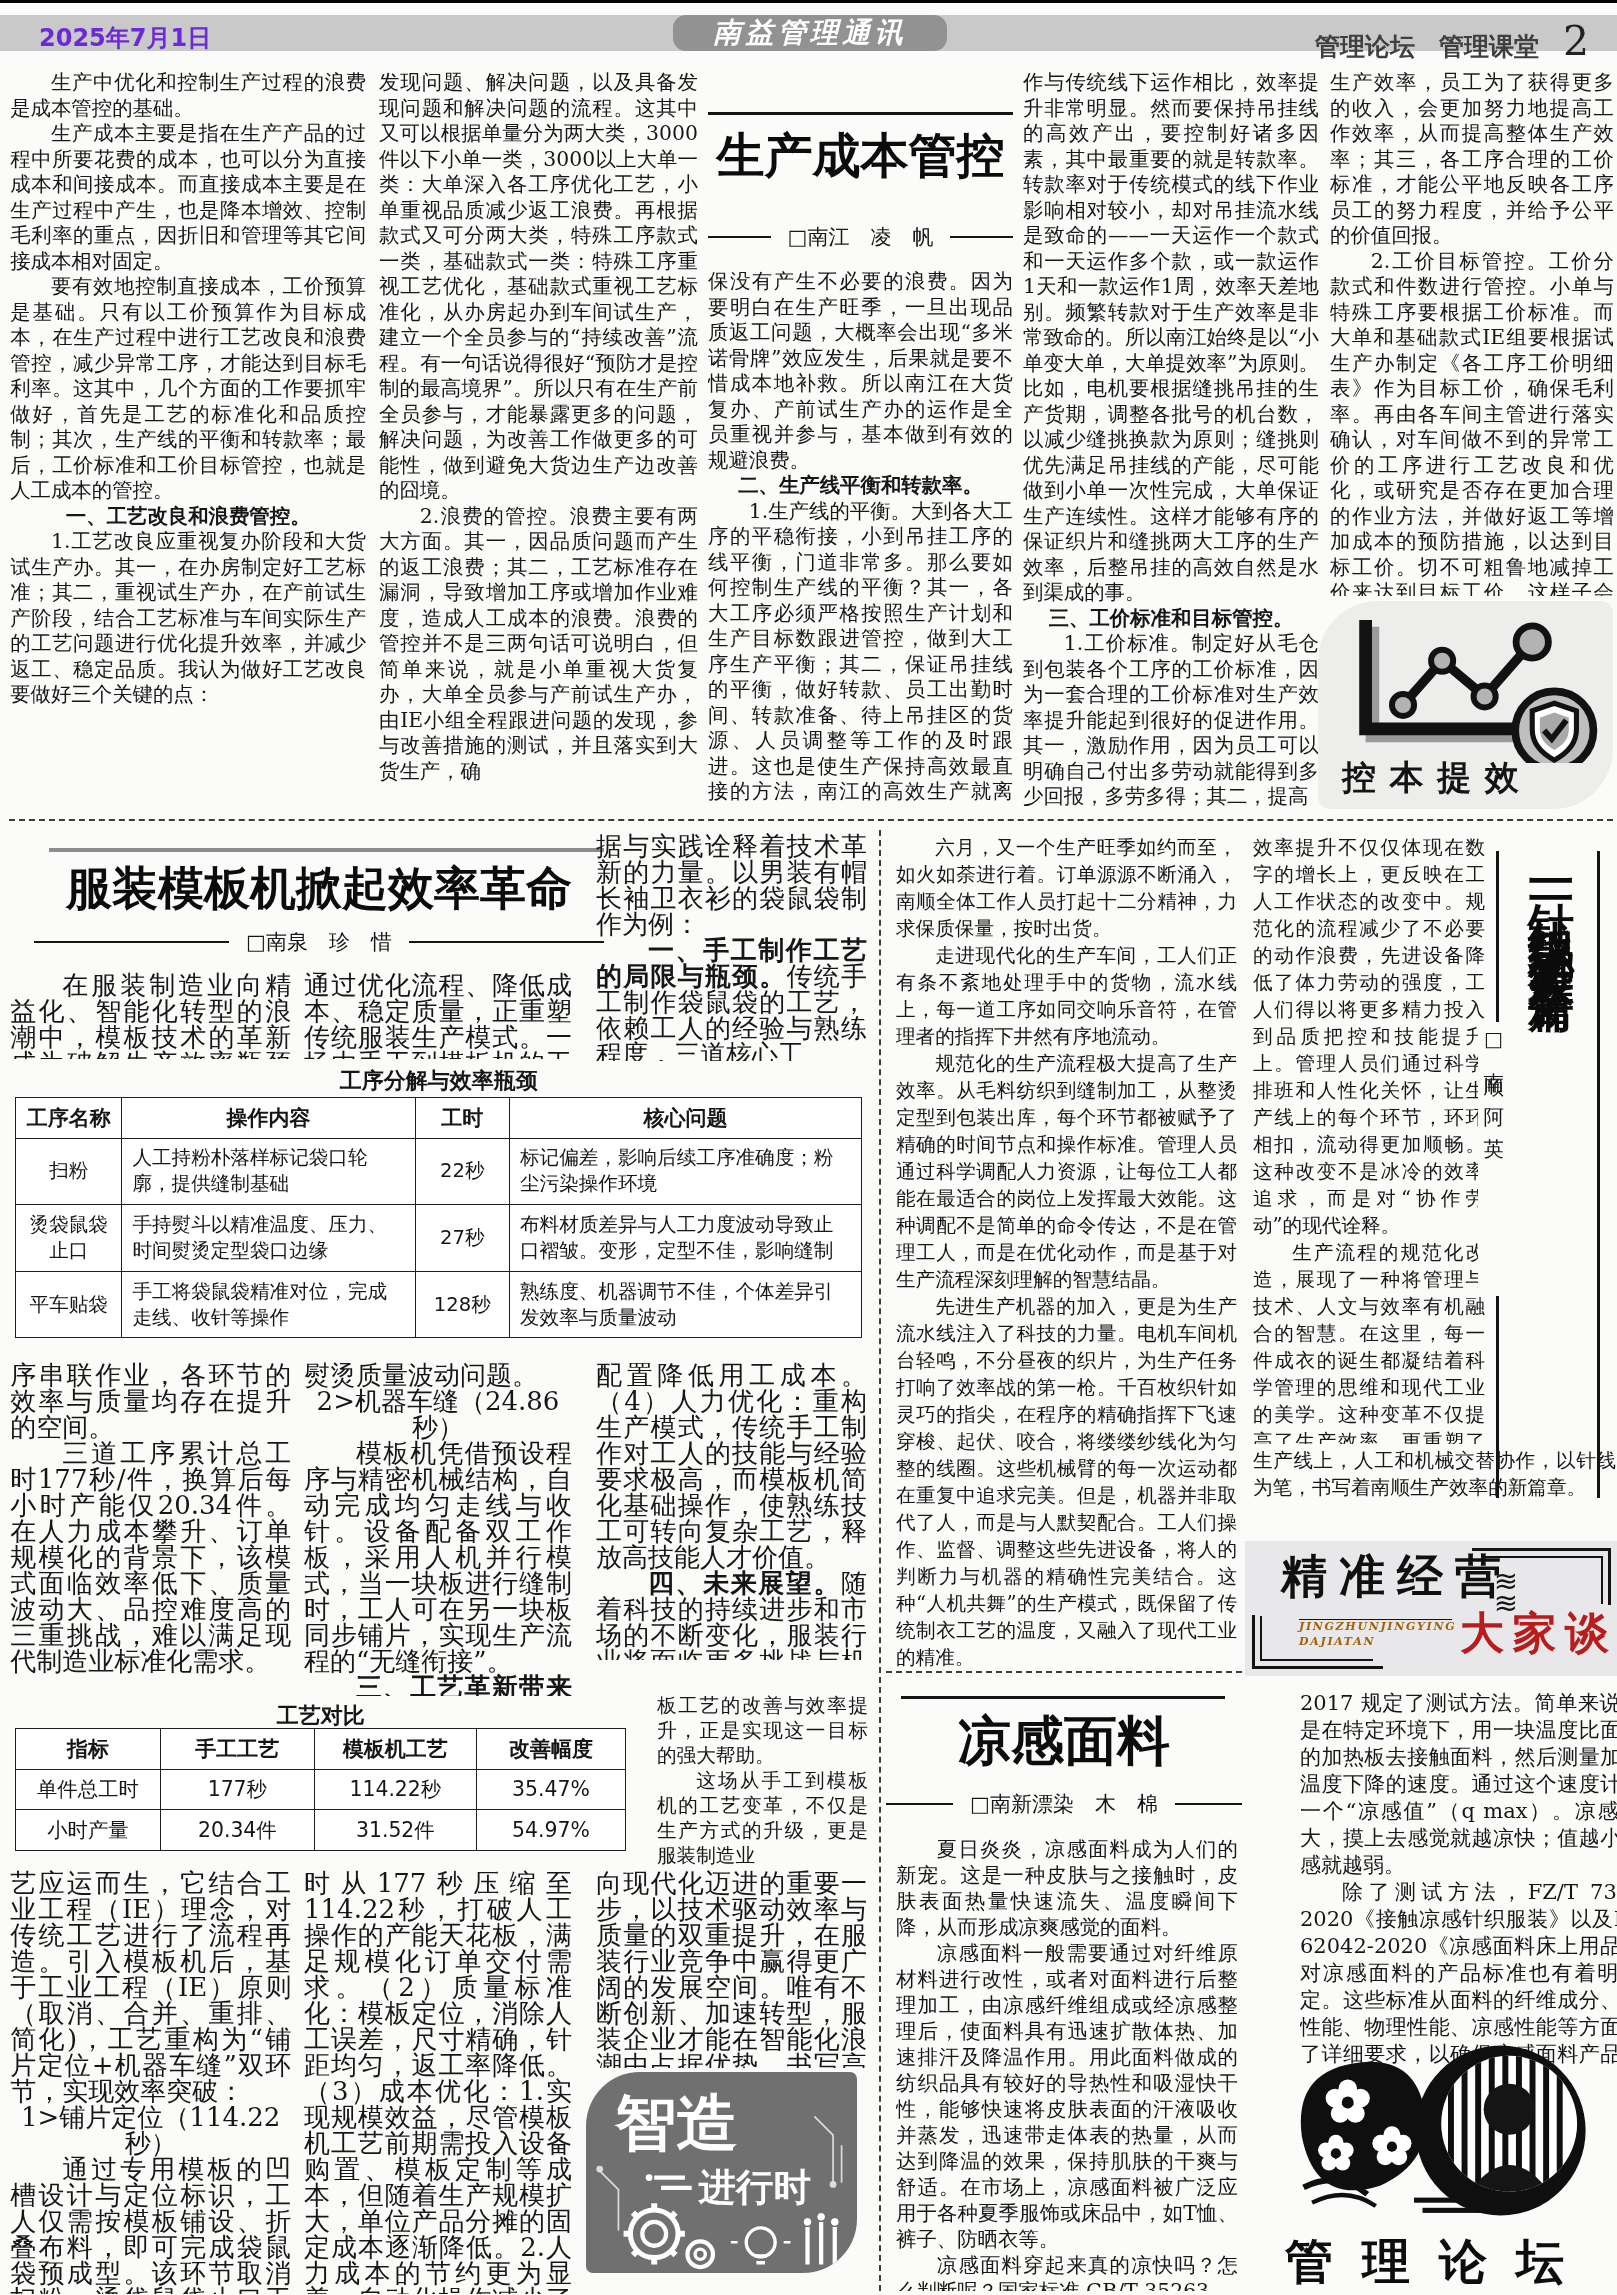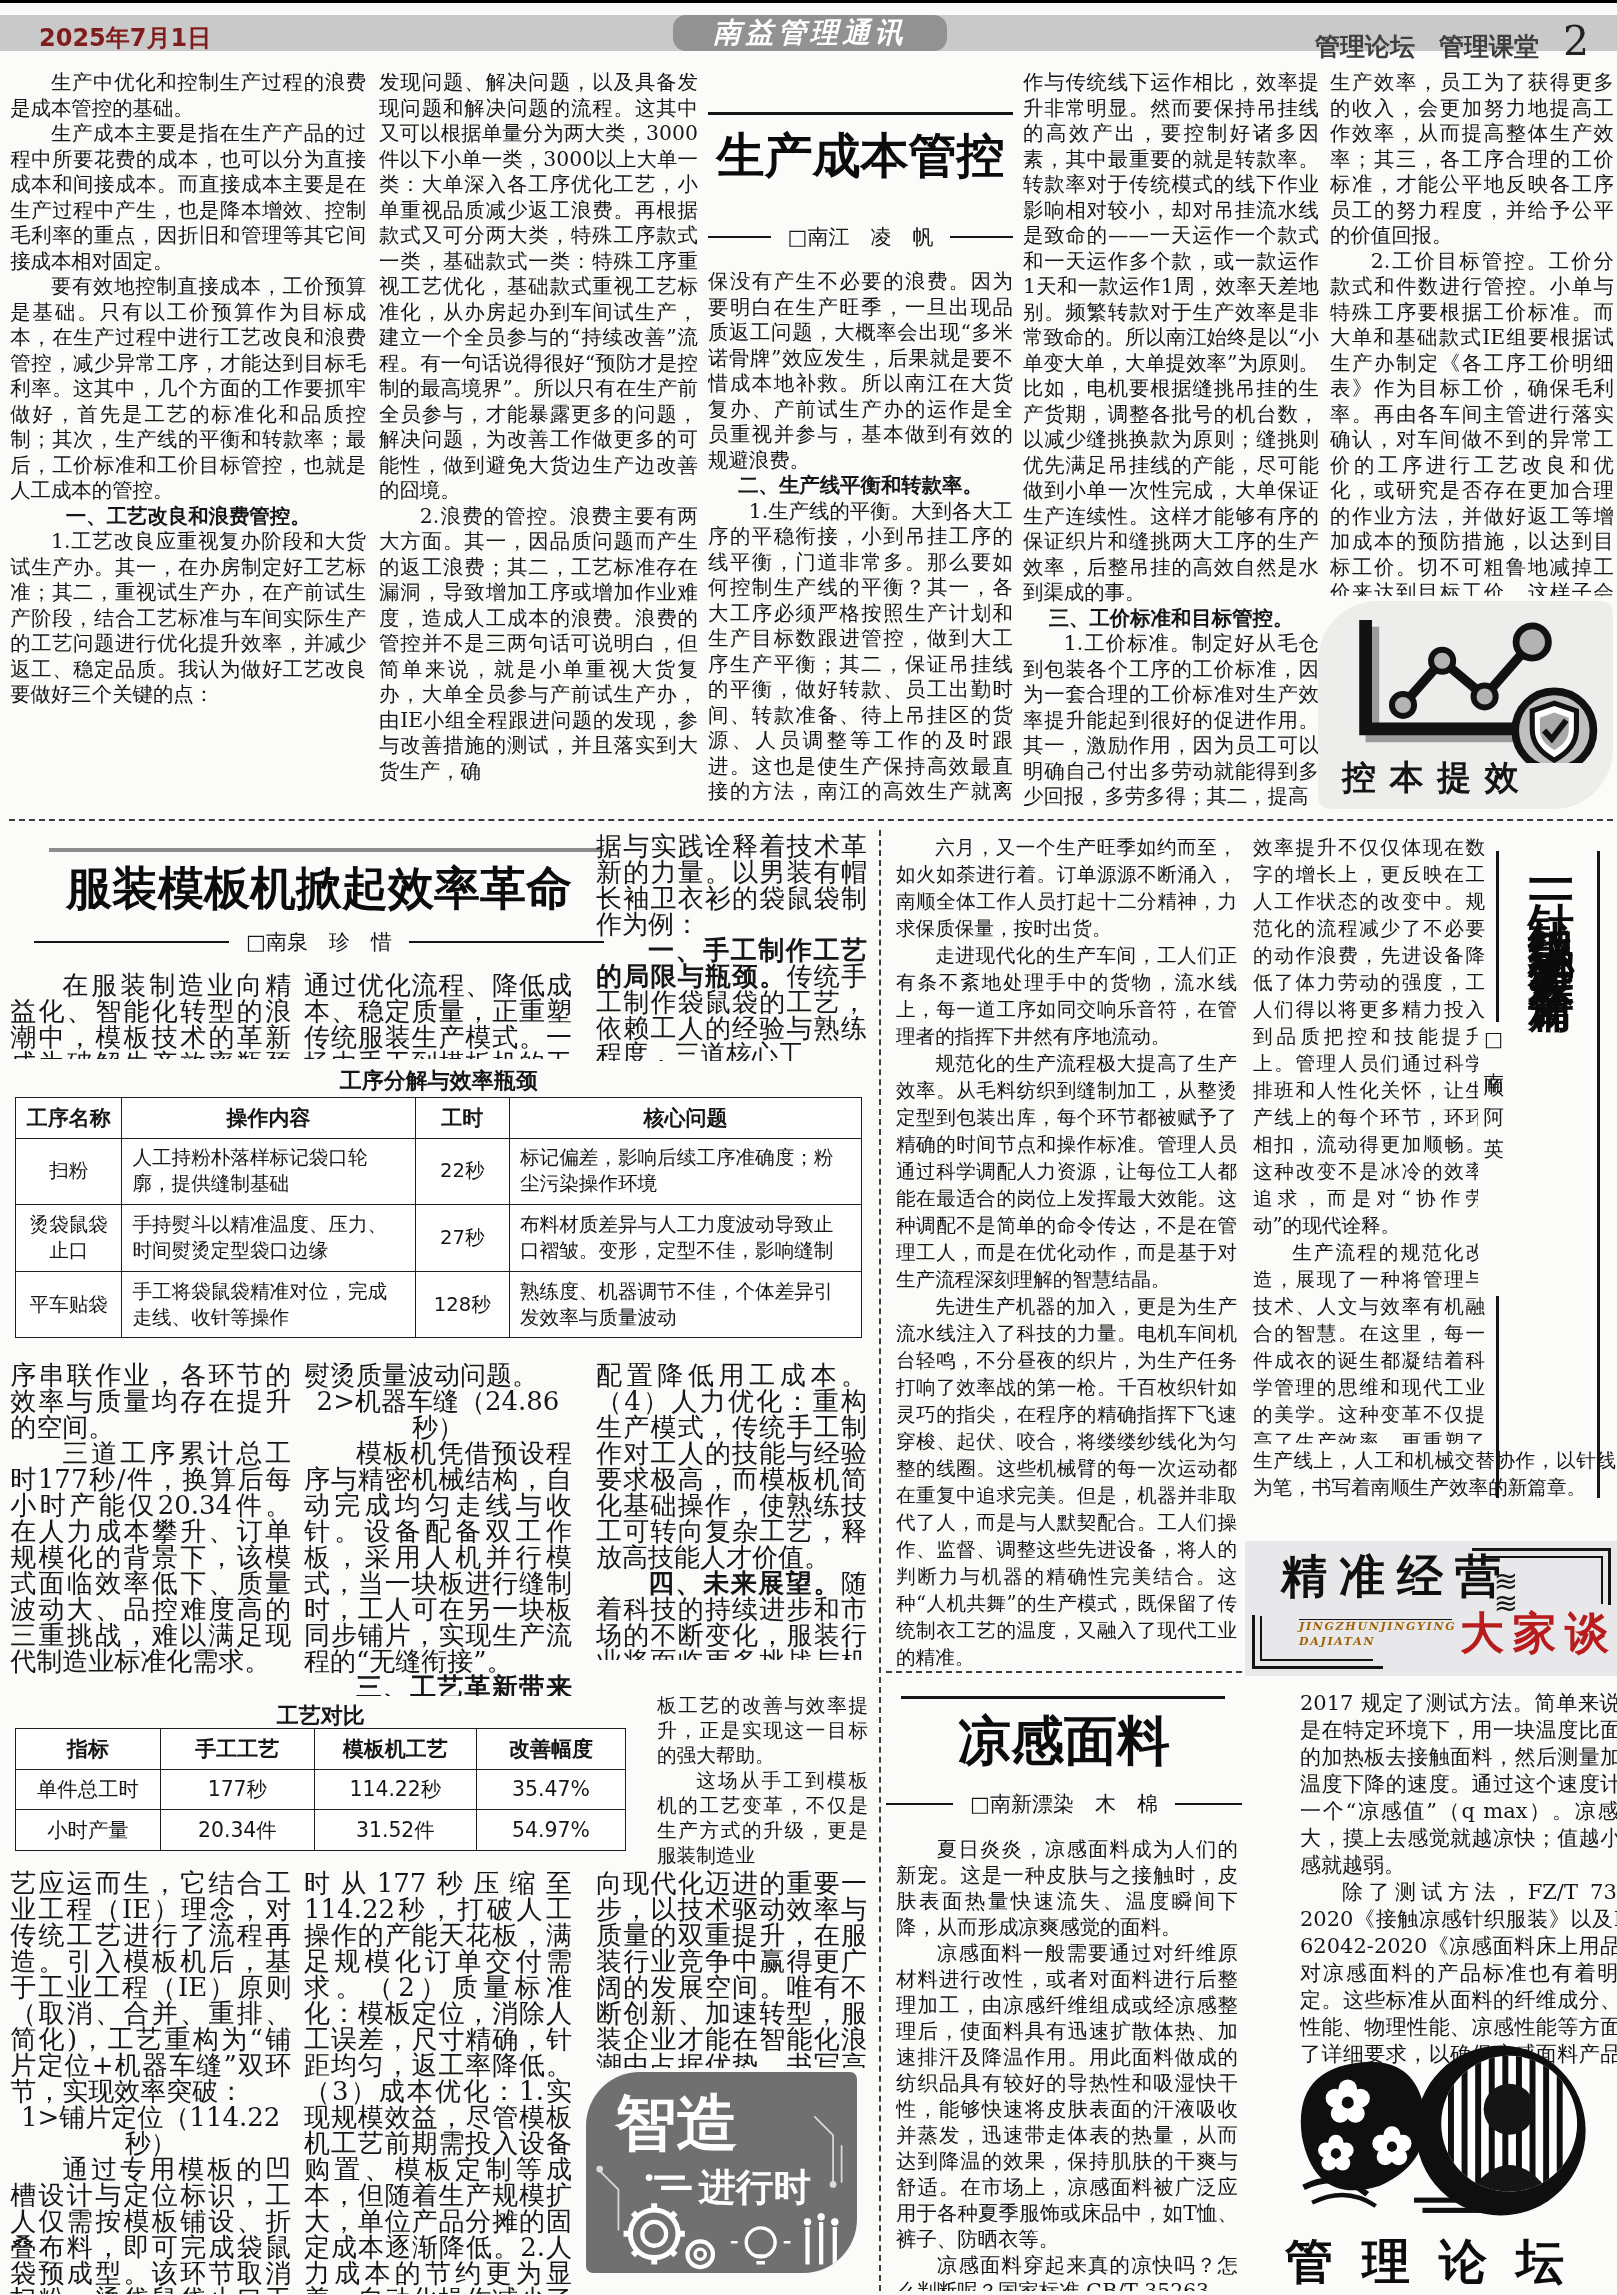--- a/index.html
+++ b/index.html
@@ -2,21 +2,21 @@
 <html style="font-size:13.6px"><head>
 <meta charset="utf-8">
 <style>
   html,body{margin:0;padding:0;}
   body{width:1618px;height:2295px;position:relative;background:#fbfbfa;color:#161616;
        font-family:"DejaVu Serif", serif;overflow:hidden;}
   .abs{position:absolute;}
   
   .topline{position:absolute;left:0;top:0;width:1618px;height:2.6px;background:#000;}
   .band{position:absolute;left:0;top:15.3px;width:1618px;height:36px;background:#c9c9c9;}
-  .date{position:absolute;left:39px;top:6.8px;font-family:"DejaVu Sans",sans-serif;font-weight:700;font-size:24px;color:#7f1d1d;}
+  .date{position:absolute;left:39px;top:6.8px;font-family:"DejaVu Sans",sans-serif;font-weight:700;font-size:24px;color:#6d28d9;}
   .masthead{position:absolute;left:673px;top:0;width:274px;height:36px;background:#929292;
             color:#fff;font-weight:700;font-style:italic;font-size:28px;letter-spacing:4.3px;
             display:flex;align-items:center;justify-content:center;border-radius:13px;}
   .hdr-right{position:absolute;right:29px;top:1.7px;display:flex;align-items:baseline;gap:24px;
              font-family:"DejaVu Sans",sans-serif;font-weight:700;font-size:25px;color:#3f3f3f;}
   .hdr-right .pageno{font-family:"DejaVu Serif",serif;font-weight:400;font-size:41px;color:#222;}
   
   .col{text-align:justify;overflow:hidden;}
   .col p{margin:0;text-indent:2em;}
   .col p.noind{text-indent:0;}

